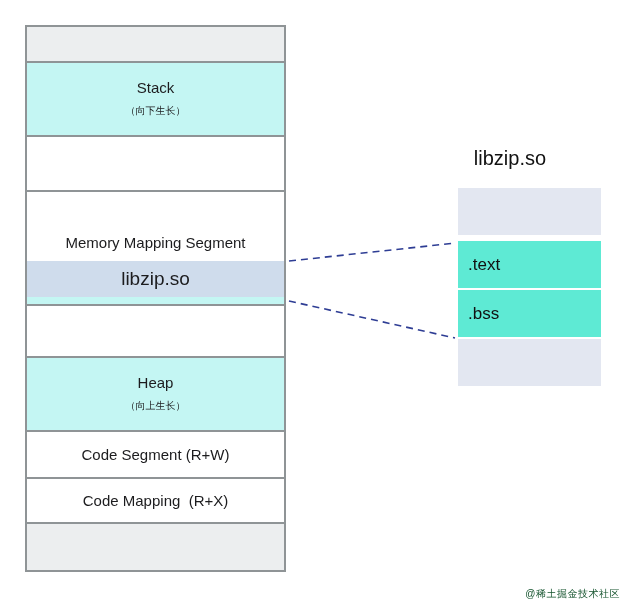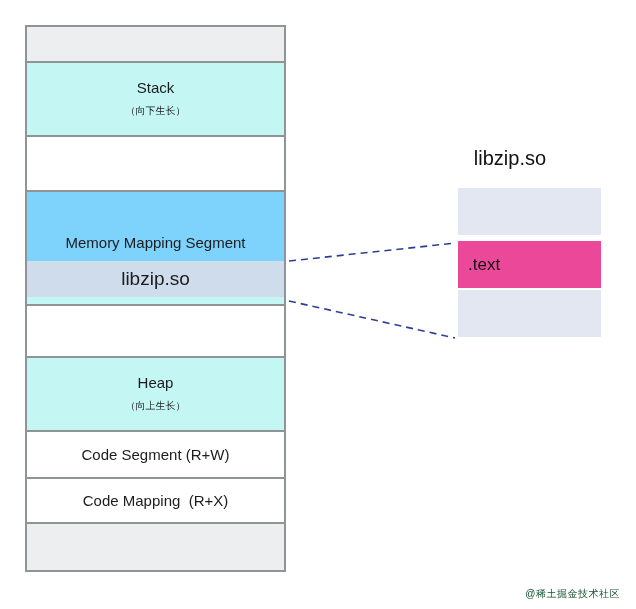--- a/index.html
+++ b/index.html
@@ -48,21 +48,21 @@
   .h-stack    { height: 74px; }
   .h-white1   { height: 55px; }
   .h-mms      { height: 114px; padding: 0; align-items: stretch; justify-content: flex-start; }
   .h-white2   { height: 52px; }
   .h-heap     { height: 74px; }
   .h-data     { height: 47px; }
   .h-code     { height: 45px; }
 
   .mms-top {
     height: 69px;
-    background: #7dd3fc;
+    background: #ffffff;
     display: flex;
     align-items: flex-end;
     justify-content: center;
     padding-bottom: 6px;
     box-sizing: border-box;
   }
   .mms-band {
     height: 36px;
     background: #cfdcec;
     display: flex;
@@ -92,21 +92,21 @@
     width: 143px;
     height: 47px;
     box-sizing: border-box;
     display: flex;
     align-items: center;
     padding-left: 10px;
     font-size: 17px;
     color: #111;
   }
   .sec-light { background: #e3e7f1; }
-  .sec-dark  { background: #ec4899; }
+  .sec-dark  { background: #5eead4; }
   .gap6 { margin-bottom: 6px; }
   .gap2 { margin-bottom: 2px; }
 
   
   .connectors {
     position: absolute;
     left: 0; top: 0;
     width: 636px; height: 609px;
     pointer-events: none;
   }
@@ -171,20 +171,23 @@
 
   <div class="lib-title">libzip.so</div>
 
   <div class="lib-col">
     <div class="lib-sec sec-light gap6">
       <span></span>
     </div>
     <div class="lib-sec sec-dark gap2">
       <span>.text</span>
     </div>
+    <div class="lib-sec sec-dark gap2">
+      <span>.bss</span>
+    </div>
     <div class="lib-sec sec-light">
       <span></span>
     </div>
   </div>
 
   <div class="watermark">@稀土掘金技术社区</div>
 
 </div>
 
 </body></html>

